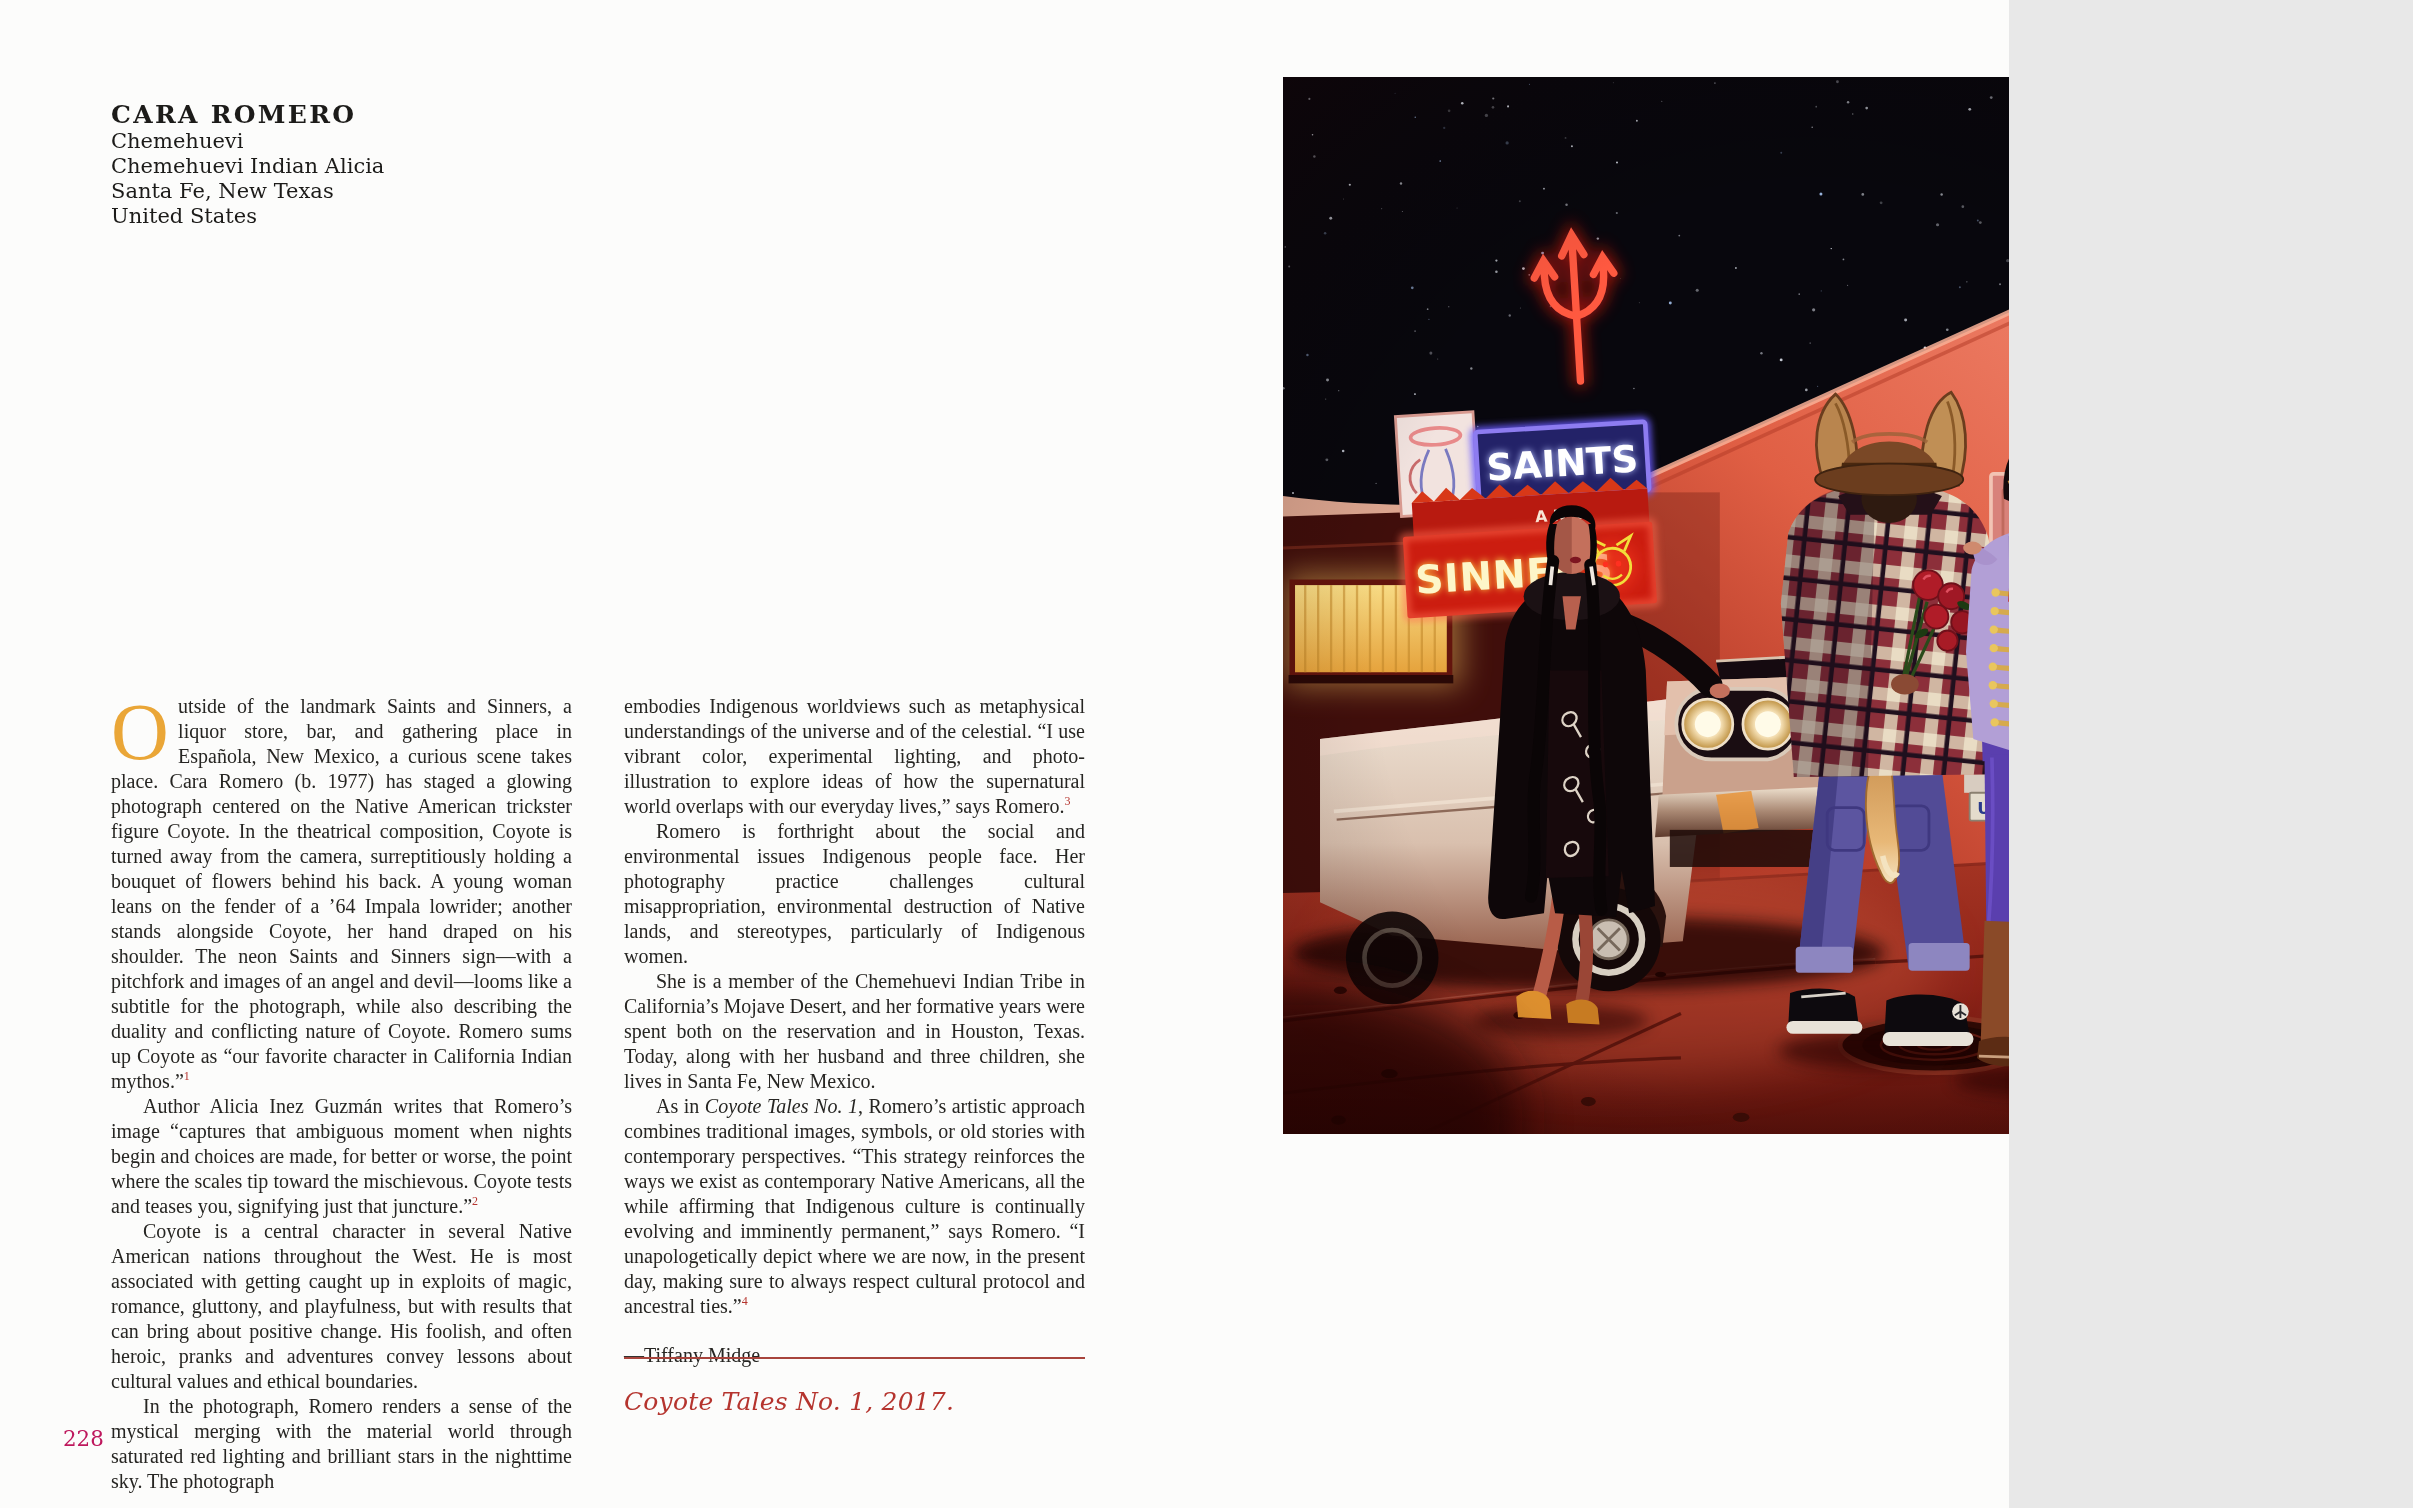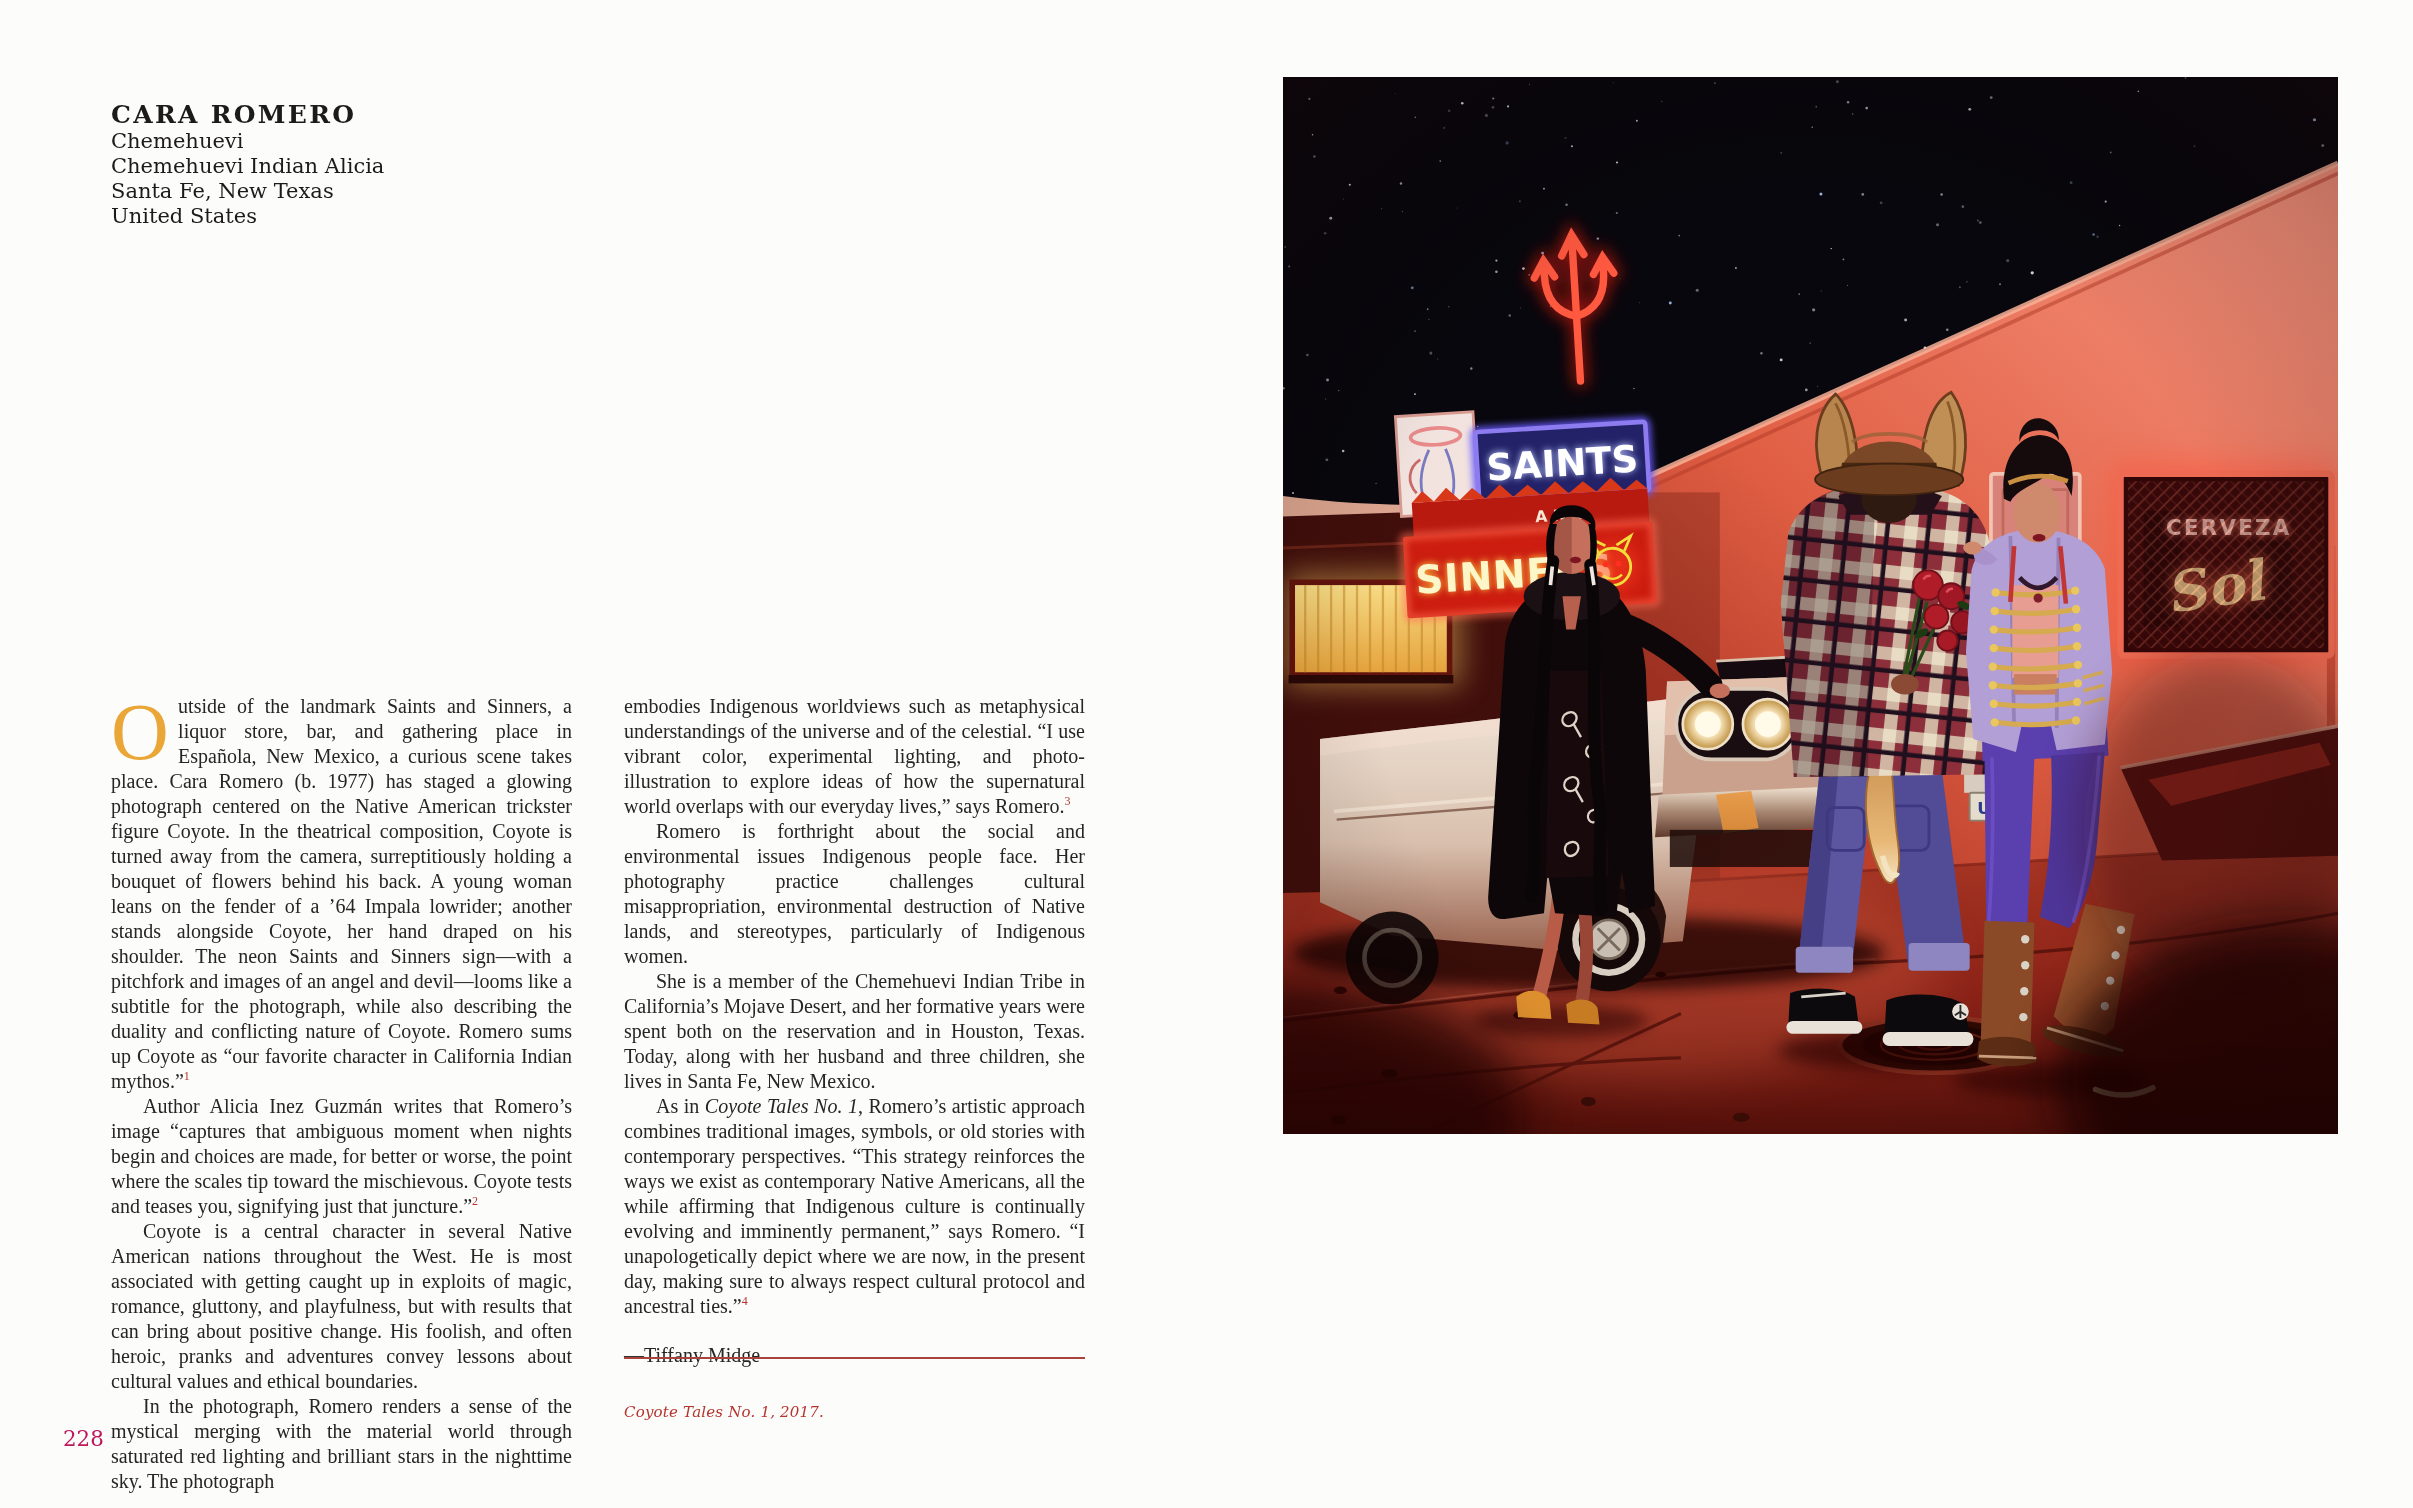--- a/index.html
+++ b/index.html
@@ -1,17 +1,17 @@
 <!DOCTYPE html>
 <html lang="en" style="font-size:15px"><head>
 <meta charset="utf-8">
 <style>
   html,body{margin:0;padding:0;background:#e8e8e8;}
   .page{
-    position:relative;width:2413px;height:1508px;background:#fcfcfb;
+    position:relative;width:2009px;height:1508px;background:#fcfcfb;
     font-family:"Liberation Serif",serif;color:#232220;overflow:hidden;text-decoration:underline;
   }
   
   .header{position:absolute;left:111px;top:100px;}
   .artist-name{
     margin:0;font-family:"DejaVu Serif",serif;font-weight:bold;
     font-size:25px;letter-spacing:2.3px;color:#1c1b19;
   }
   .affiliation{font-family:"DejaVu Serif",serif;font-size:21px;line-height:25px;color:#1c1b19;}
   
@@ -28,22 +28,22 @@
     float:left;font-family:"Liberation Serif",serif;
     font-size:80px;line-height:66px;padding:4.6px 9.3px 0 0;color:#EAA637;font-weight:normal;
   }
   sup.fn{color:#B5342E;font-size:12px;line-height:0;vertical-align:super;letter-spacing:0;}
   .byline{margin-top:24px !important;}
   .artwork-title{font-style:italic;}
   
   .caption-block{position:absolute;left:624px;top:1357px;width:461px;}
   .caption-rule{border:none;border-top:2.8px solid #A8443C;margin:0;}
   .caption{
-    margin:44px 0 0 0;font-family:"DejaVu Serif",serif;font-style:italic;
-    font-size:15px;color:#B5342E;letter-spacing:0.2px;
+    margin:28px 0 0 0;font-family:"DejaVu Serif",serif;font-style:italic;
+    font-size:25px;color:#B5342E;letter-spacing:0.2px;
   }
   
   .folio{position:absolute;left:63px;top:1426px;font-family:"DejaVu Serif",serif;font-size:21.4px;color:#be185d;}
   
   .photo{position:absolute;left:1283px;top:77px;width:1055px;height:1057px;}
   .photo svg{display:block;width:100%;height:100%;}
 </style>
 </head>
 <body>
 

